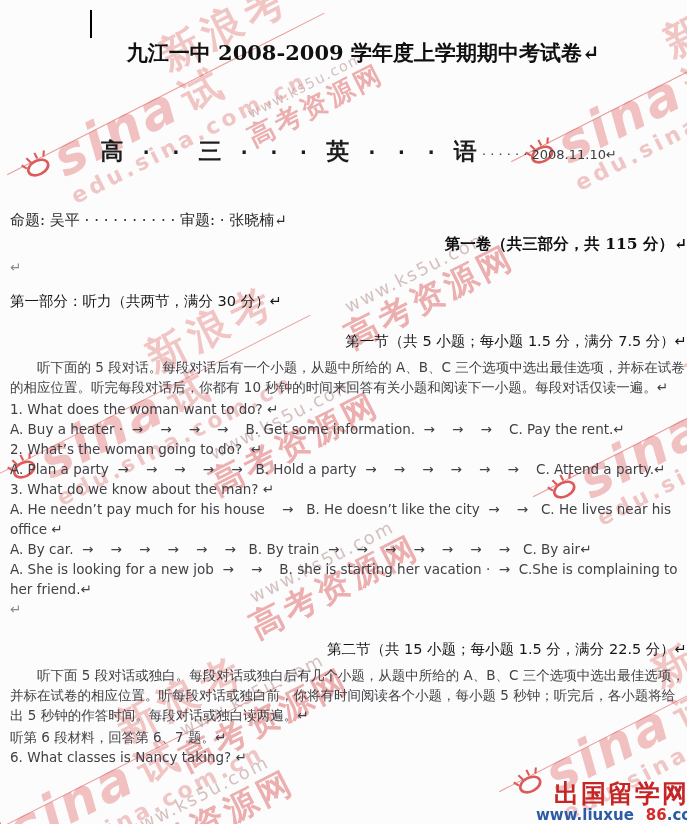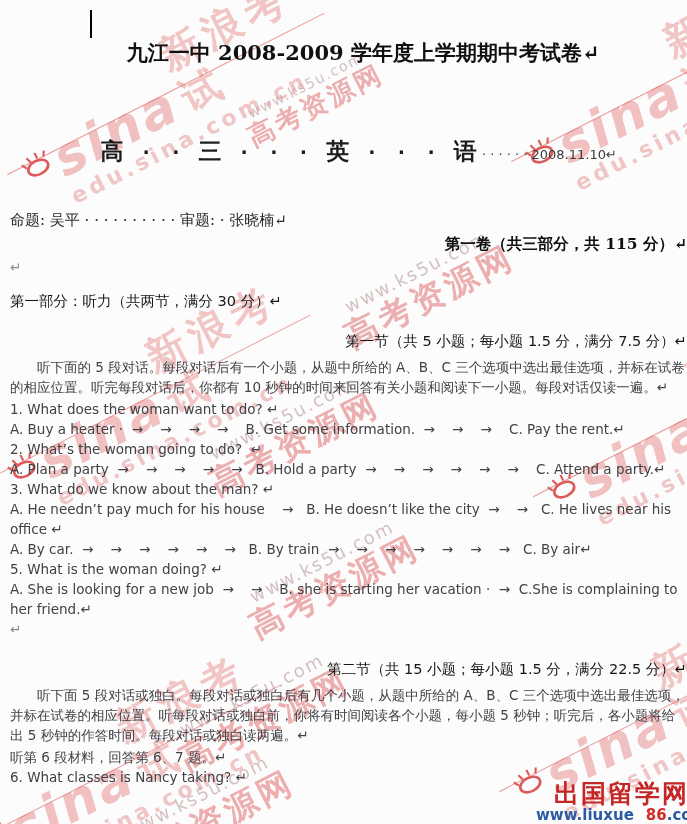--- a/index.html
+++ b/index.html
@@ -169,21 +169,20 @@
     <div class="sec sec-a">第一部分：听力（共两节，满分 30 分）↵</div>
     <div class="sec sec-b">第一节（共 5 小题；每小题 1.5 分，满分 7.5 分）↵</div>
     <div class="para">　　听下面的 5 段对话。每段对话后有一个小题，从题中所给的 A、B、C 三个选项中选出最佳选项，并标在试卷的相应位置。听完每段对话后，你都有 10 秒钟的时间来回答有关小题和阅读下一小题。每段对话仅读一遍。↵</div>
     <div>1. What does the woman want to do? ↵</div>
     <div>A. Buy a heater ·  →    →    →    →    B. Get some information.  →    →    →    C. Pay the rent.↵</div>
     <div>2. What’s the woman going to do?  ↵</div>
     <div>A. Plan a party  →    →    →    →    →   B. Hold a party  →    →    →    →    →    →    C. Attend a party.↵</div>
     <div>3. What do we know about the man? ↵</div>
     <div>A. He needn’t pay much for his house    →   B. He doesn’t like the city  →    →   C. He lives near his office ↵</div>
     <div>A. By car.  →    →    →    →    →    →   B. By train  →    →    →    →    →    →    →   C. By air↵</div>
-    <div>5. What is the woman doing? ↵</div>
     <div>A. She is looking for a new job  →    →    B. she is starting her vacation ·  →  C.She is complaining to her friend.↵</div>
     <div class="blank">↵</div>
     <div class="sec sec-b">第二节（共 15 小题；每小题 1.5 分，满分 22.5 分）↵</div>
     <div class="para">　　听下面 5 段对话或独白。每段对话或独白后有几个小题，从题中所给的 A、B、C 三个选项中选出最佳选项，并标在试卷的相应位置。听每段对话或独白前，你将有时间阅读各个小题，每小题 5 秒钟；听完后，各小题将给出 5 秒钟的作答时间。每段对话或独白读两遍。↵</div>
     <div>听第 6 段材料，回答第 6、7 题。↵</div>
     <div>6. What classes is Nancy taking? ↵</div>
 
   </div>
 </div>
 

